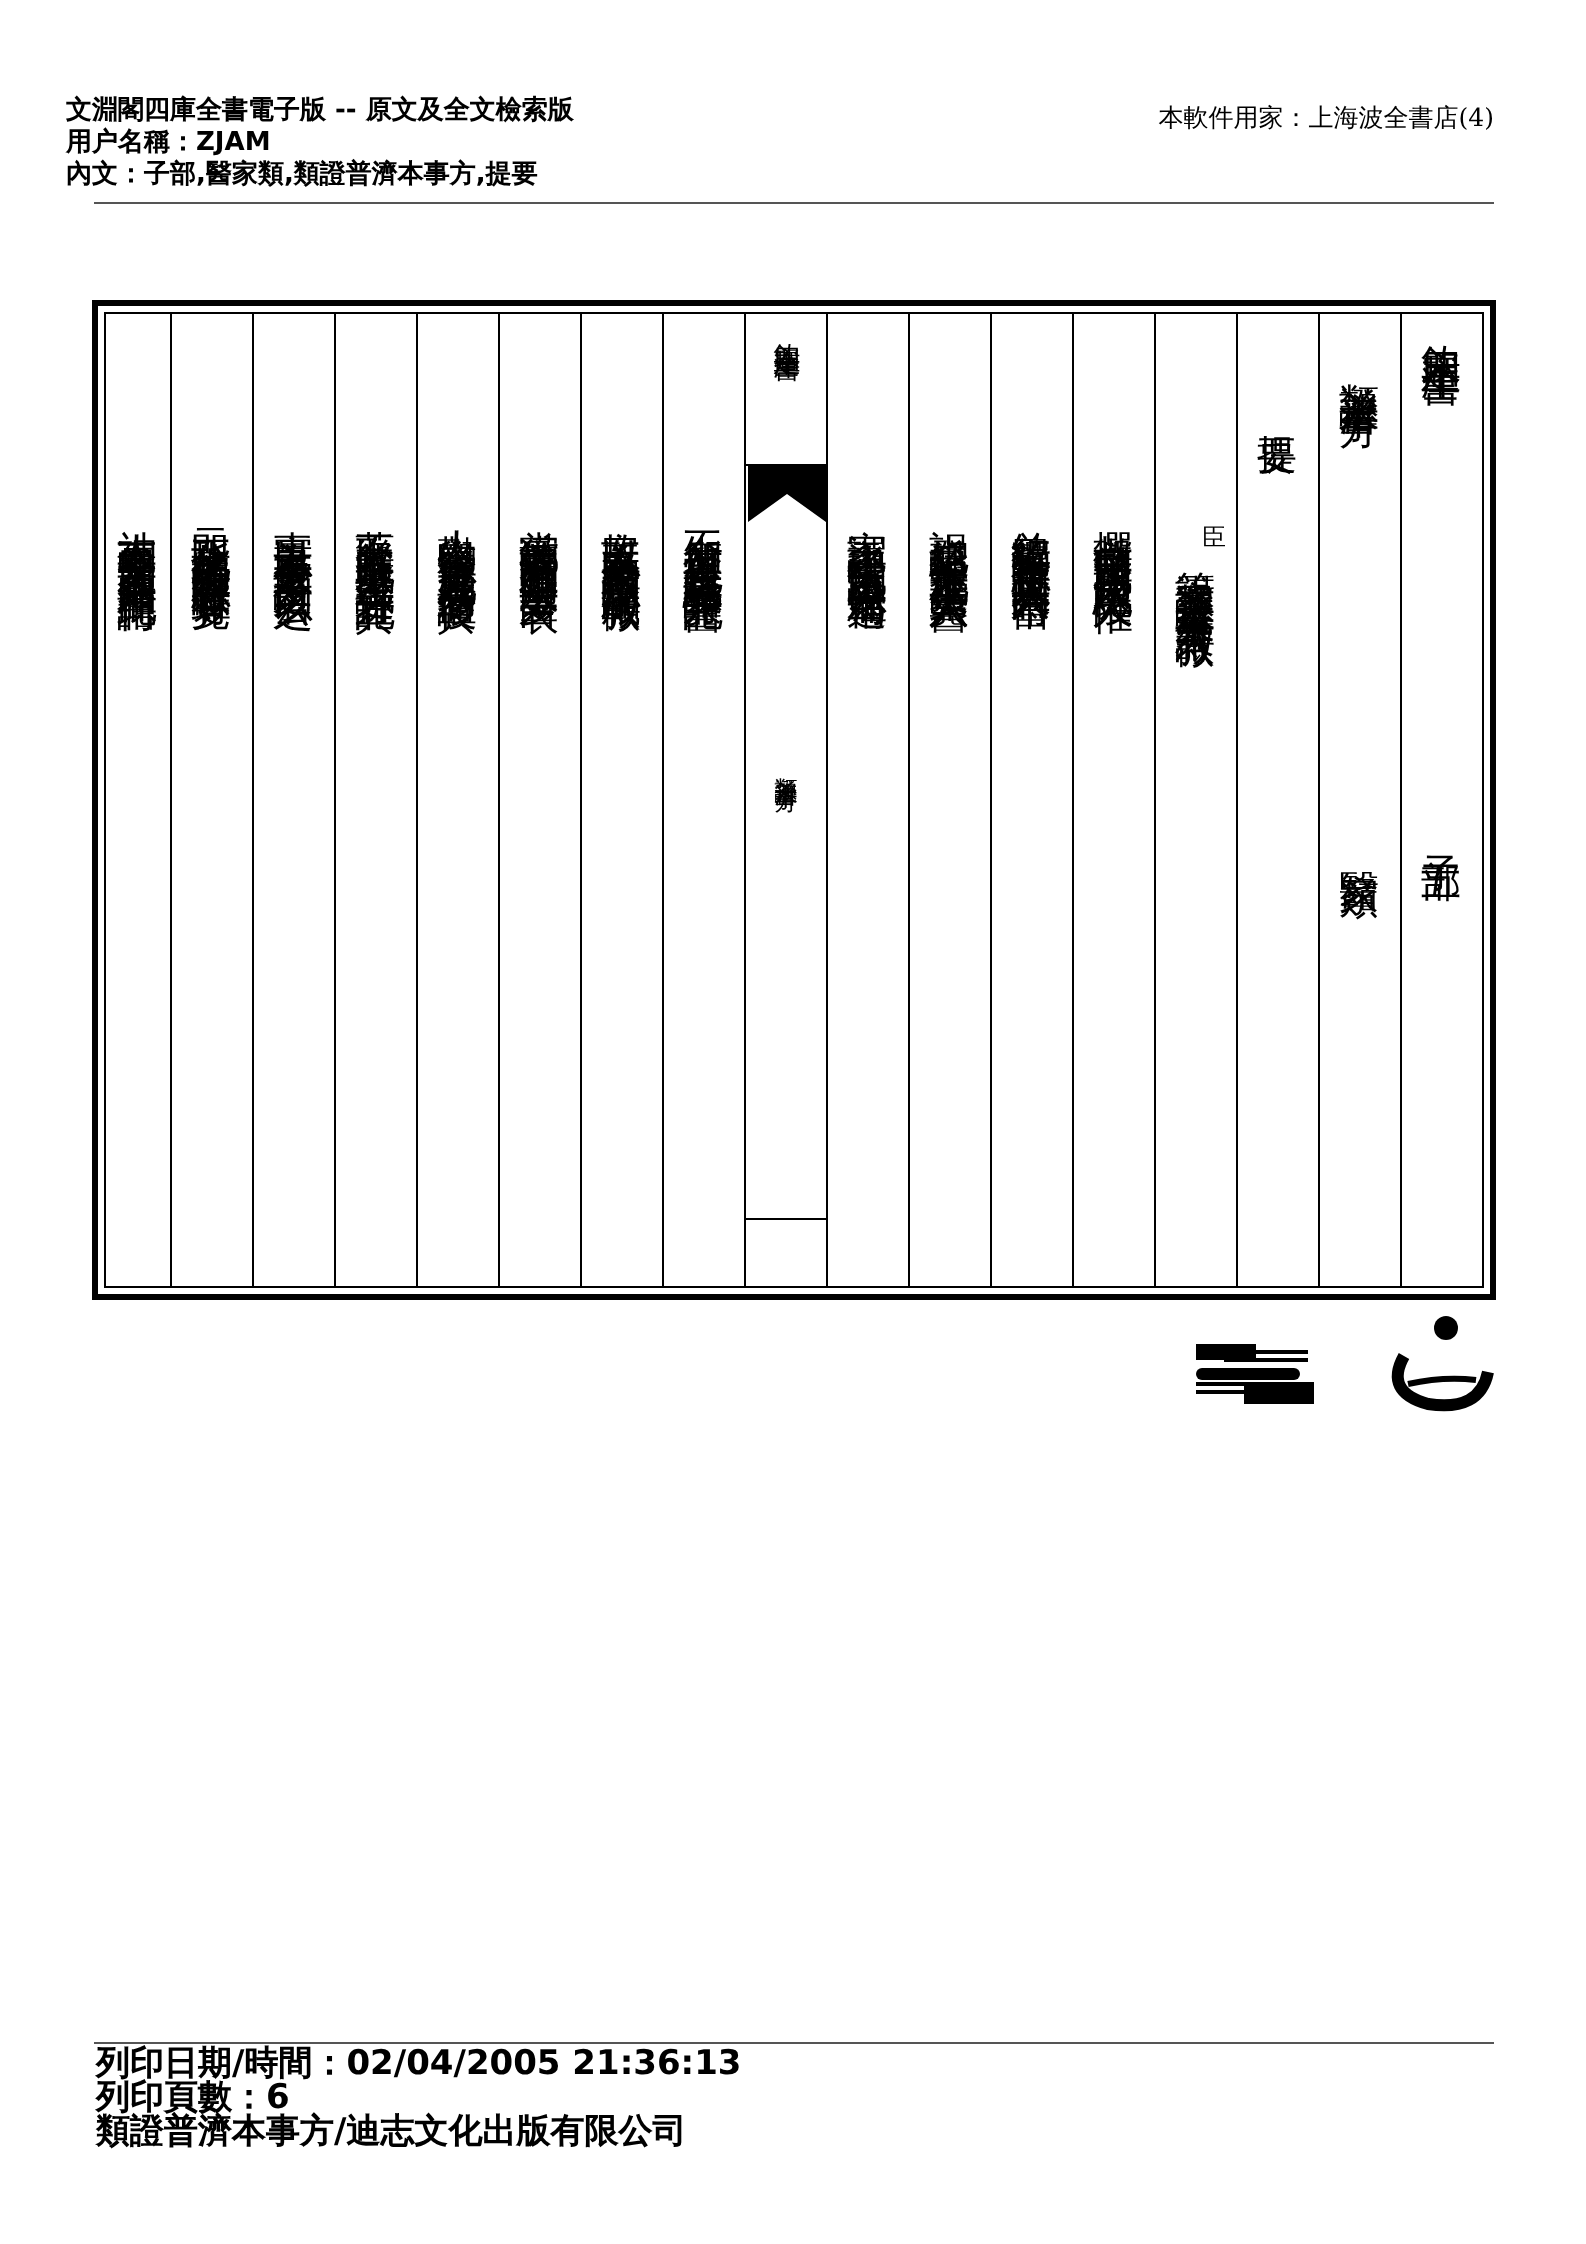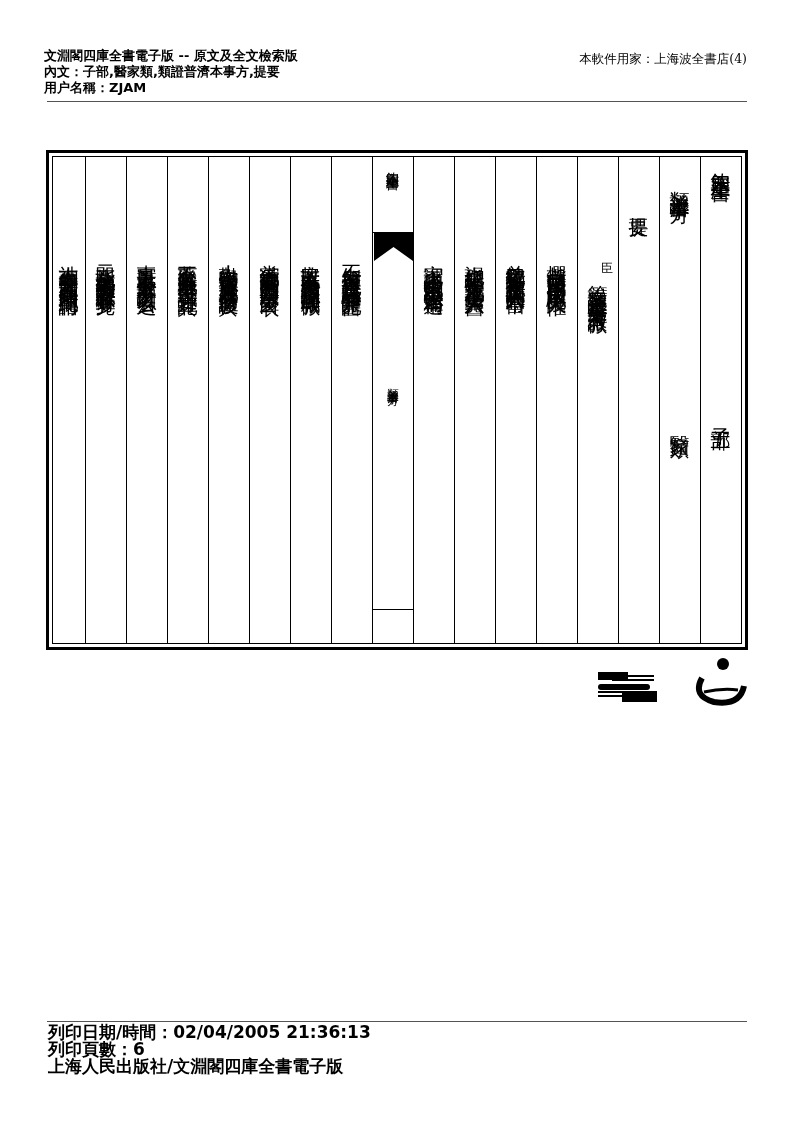--- a/index.html
+++ b/index.html
@@ -1,18 +1,18 @@
 <!DOCTYPE html>
 <html><head>
 <meta charset="utf-8">
 <style>
   html, body { margin:0; padding:0; background:#ffffff; }
   body { width:793px; height:1122px; position:relative; overflow:hidden; font-family:"DejaVu Serif", serif; color:#000; }
 
-  .hdr-left { position:absolute; left:44px; top:48px; font-family:"DejaVu Sans", sans-serif; font-weight:bold; font-size:13px; line-height:16px; }
+  .hdr-left { position:absolute; left:33px; top:48px; font-family:"DejaVu Sans", sans-serif; font-weight:bold; font-size:13px; line-height:16px; }
   .hdr-right { position:absolute; right:46px; top:48px; font-family:"DejaVu Serif", serif; font-size:12.5px; line-height:22px; }
   .hdr-rule { position:absolute; left:47px; right:46px; top:101px; height:1px; background:#555; }
 
   .frame-outer { position:absolute; left:46px; top:150px; width:702px; height:500px; border:3px solid #000; box-sizing:border-box; }
   .frame-inner { position:absolute; left:52px; top:156px; width:690px; height:488px; border:1px solid #000; box-sizing:border-box; display:flex; flex-direction:row-reverse; }
 
   .col { height:100%; box-sizing:border-box; border-left:1px solid #000; position:relative; }
   .col:last-child { border-left:none; }
   .col .txt { writing-mode:vertical-rl; font-size:20px; line-height:40px; letter-spacing:2px; position:absolute; left:50%; transform:translateX(-50%); }
 
@@ -28,22 +28,22 @@
   .footer-rule { position:absolute; left:47px; right:46px; top:1021px; height:1px; background:#555; }
   .footer { position:absolute; left:48px; top:1024px; font-family:"DejaVu Sans", sans-serif; font-weight:bold; font-size:17px; line-height:17px; }
 
   .logos { position:absolute; left:592px; top:658px; width:160px; height:50px; }
 </style>
 </head>
 <body>
 
 <div class="hdr-left">
   <div>文淵閣四庫全書電子版 -- 原文及全文檢索版</div>
+  <div>用户名稱：ZJAM</div>
   <div>內文：子部,醫家類,類證普濟本事方,提要</div>
-  <div>用户名稱：ZJAM</div>
 </div>
 <div class="hdr-right">
   <div>本軟件用家：上海波全書店(4)</div>
 </div>
 <div class="hdr-rule"></div>
 
 <div class="frame-outer"></div>
 <div class="frame-inner">
 
   <div class="col w41">
@@ -125,14 +125,14 @@
     <circle cx="131" cy="6" r="6" fill="#000"></circle>
     <path d="M110 20 Q100 38 122 44 Q148 48 152 28" stroke="#000" stroke-width="6" fill="none"></path>
     <path d="M112 34 Q130 30 146 32" stroke="#000" stroke-width="3" fill="none"></path>
   </svg>
 </div>
 
 <div class="footer-rule"></div>
 <div class="footer">
   <div>列印日期/時間：02/04/2005 21:36:13</div>
   <div>列印頁數：6</div>
-  <div>上海人民出版社/文淵閣四庫全書電子版</div>
+  <div>類證普濟本事方/迪志文化出版有限公司</div>
 </div>
 
 </body></html>

